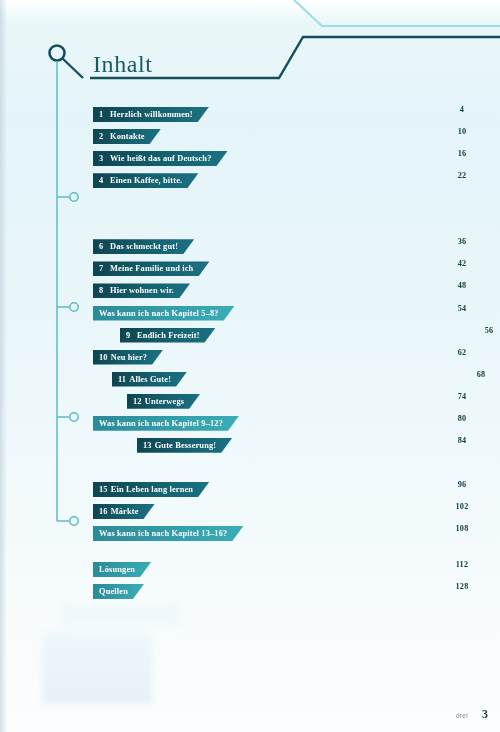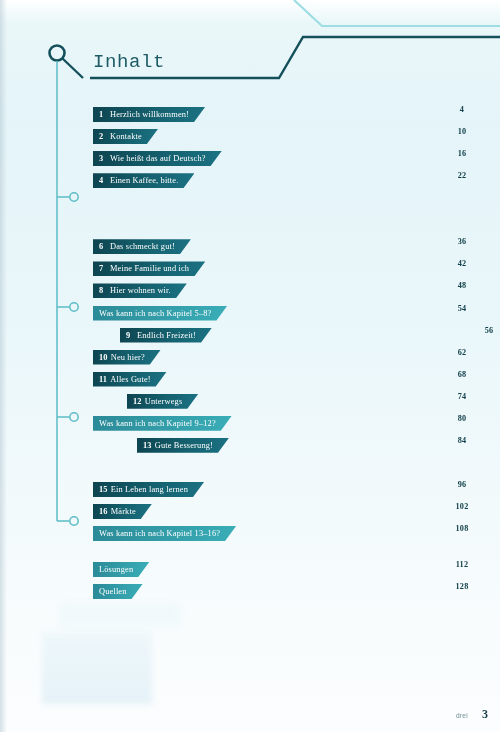--- a/index.html
+++ b/index.html
@@ -62,22 +62,22 @@
     left: 0; top: 0;
     width: 500px; height: 732px;
     pointer-events: none;
   }
 
   
   #header-title {
     position: absolute;
     left: 93px;
     top: 51px;
-    font-family: Liberation Mono, monospace;
-    font-size: 19px;
+    font-family: Liberation Serif, serif;
+    font-size: 24px;
     letter-spacing: .6px;
     color: #1c5b66;
     font-weight: 400;
   }
 
   
   #toc {
     position: absolute;
     left: 0; top: 0;
     width: 500px; height: 732px;
@@ -115,21 +115,21 @@
     background: linear-gradient(100deg, #2b8a97 0%, #34a0ab 60%, #3aaeb8 100%);
   }
 
   .tag .num {
     display: inline-block;
     min-width: 8px;
     margin-right: 3px;
     font-weight: 700;
   }
   .tag .label {
-    font-weight: 400;
+    font-weight: 700;
   }
 
   .pageno {
     position: absolute;
     left: 352px;
     width: 34px;
     text-align: center;
     top: 2px;
     font-family: "Liberation Serif", serif;
     font-size: 8.2px;
@@ -204,21 +204,21 @@
       <div class="row" style="top: 103px;"><div class="tag chapter"><span class="num">1</span><span class="label">Herzlich willkommen!</span></div><div class="pageno">4</div></div>
       <div class="row" style="top: 125px;"><div class="tag chapter"><span class="num">2</span><span class="label">Kontakte</span></div><div class="pageno">10</div></div>
       <div class="row" style="top: 147.1px;"><div class="tag chapter"><span class="num">3</span><span class="label">Wie heißt das auf Deutsch?</span></div><div class="pageno">16</div></div>
       <div class="row" style="top: 169.2px;"><div class="tag chapter"><span class="num">4</span><span class="label">Einen Kaffee, bitte.</span></div><div class="pageno">22</div></div>
       <div class="row" style="top: 235.3px;"><div class="tag chapter"><span class="num">6</span><span class="label">Das schmeckt gut!</span></div><div class="pageno">36</div></div>
       <div class="row" style="top: 257.4px;"><div class="tag chapter"><span class="num">7</span><span class="label">Meine Familie und ich</span></div><div class="pageno">42</div></div>
       <div class="row" style="top: 279.4px;"><div class="tag chapter"><span class="num">8</span><span class="label">Hier wohnen wir.</span></div><div class="pageno">48</div></div>
       <div class="row" style="top: 301.5px;"><div class="tag review"><span class="label">Was kann ich nach Kapitel 5–8?</span></div><div class="pageno">54</div></div>
       <div class="row" style="top: 323.5px; margin-left: 27px;"><div class="tag chapter"><span class="num">9</span><span class="label">Endlich Freizeit!</span></div><div class="pageno">56</div></div>
       <div class="row" style="top: 345.6px;"><div class="tag chapter"><span class="num">10</span><span class="label">Neu hier?</span></div><div class="pageno">62</div></div>
-      <div class="row" style="top: 367.6px;"><div class="tag chapter"><span class="num">11</span><span class="label">Alles Gute!</span></div><div class="pageno">68</div></div>
+      <div class="row" style="top: 367.6px; margin-left: 19px;"><div class="tag chapter"><span class="num">11</span><span class="label">Alles Gute!</span></div><div class="pageno">68</div></div>
       <div class="row" style="top: 389.7px; padding-left: 34px;"><div class="tag chapter"><span class="num">12</span><span class="label">Unterwegs</span></div><div class="pageno">74</div></div>
       <div class="row" style="top: 411.7px;"><div class="tag review"><span class="label">Was kann ich nach Kapitel 9–12?</span></div><div class="pageno">80</div></div>
       <div class="row" style="top: 433.8px; padding-left: 44px;"><div class="tag chapter"><span class="num">13</span><span class="label">Gute Besserung!</span></div><div class="pageno">84</div></div>
       <div class="row" style="top: 477.9px;"><div class="tag chapter"><span class="num">15</span><span class="label">Ein Leben lang lernen</span></div><div class="pageno">96</div></div>
       <div class="row" style="top: 499.9px;"><div class="tag chapter"><span class="num">16</span><span class="label">Märkte</span></div><div class="pageno">102</div></div>
       <div class="row" style="top: 522px;"><div class="tag review"><span class="label">Was kann ich nach Kapitel 13–16?</span></div><div class="pageno">108</div></div>
       <div class="row" style="top: 558px;"><div class="tag back"><span class="label">Lösungen</span></div><div class="pageno">112</div></div>
       <div class="row" style="top: 580px;"><div class="tag back"><span class="label">Quellen</span></div><div class="pageno">128</div></div>
     </div>
 

